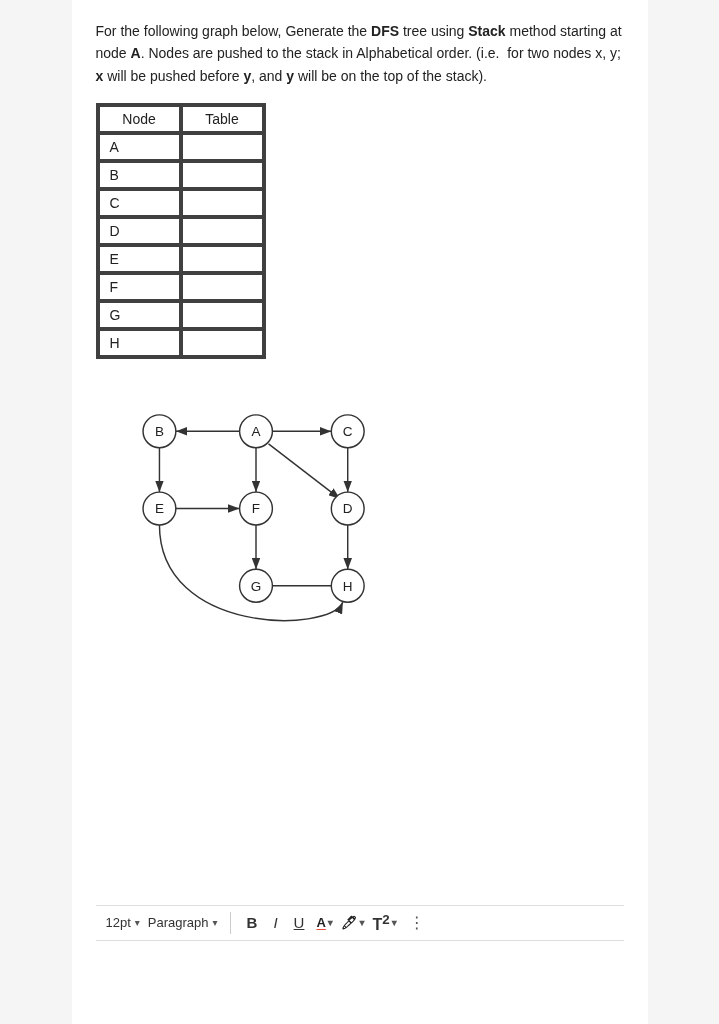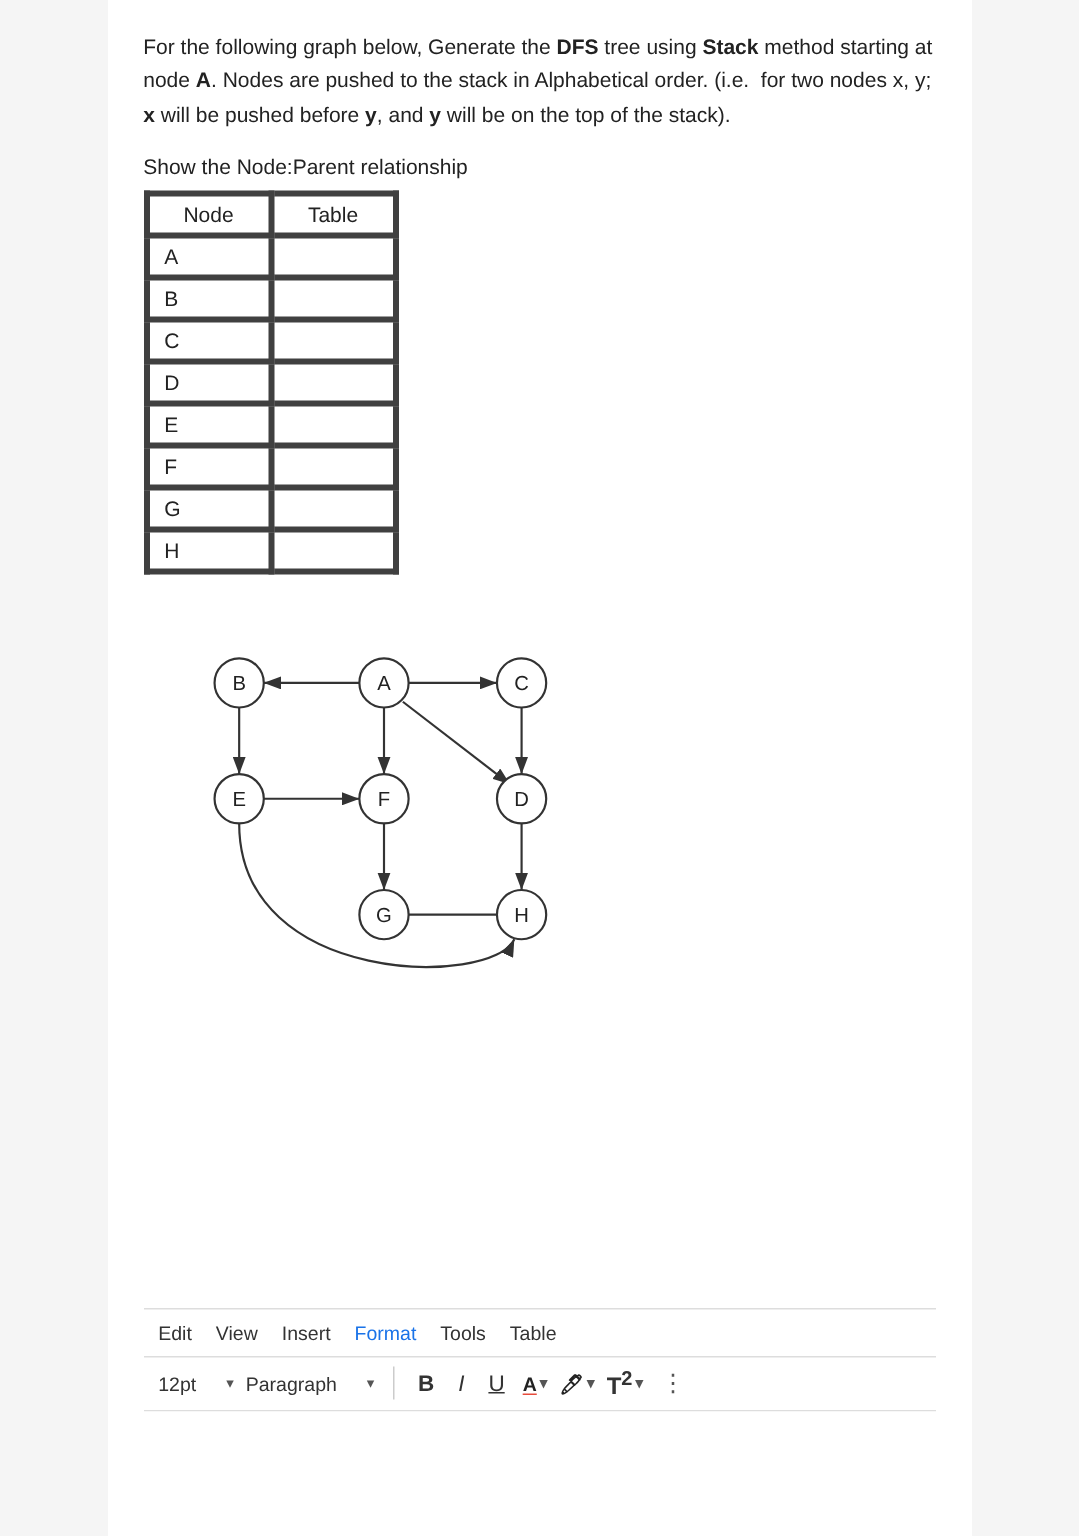--- a/index.html
+++ b/index.html
@@ -94,21 +94,21 @@
       align-items: center;
       padding: 6px 10px;
       gap: 8px;
       border-bottom: 1px solid #ddd;
       font-size: 13px;
     }
 
     .format-select {
       display: flex;
       align-items: center;
-      gap: 20px;
+      gap: 4px;
       cursor: pointer;
       font-size: 13px;
       color: #333;
     }
 
     .chevron {
       font-size: 10px;
       color: #555;
     }
 
@@ -167,21 +167,20 @@
 <body>
 
 <div class="page">
 
   <div class="description">
     For the following graph below, Generate the <strong>DFS</strong> tree using <strong>Stack</strong> method starting
     at node <strong>A</strong>. Nodes are pushed to the stack in Alphabetical order. (i.e.&nbsp; for two nodes
     x, y; <strong>x</strong> will be pushed before <strong>y</strong>, and <strong>y</strong> will be on the top of the stack).
   </div>
 
-  <div class="table-label">Show the Node:Parent relationship</div>
 
   <table class="node-parent-table">
     <thead>
       <tr>
         <th>Node</th>
         <th>Table</th>
       </tr>
     </thead>
     <tbody id="table-body">
     <tr>
@@ -273,28 +272,20 @@
 
       <circle cx="145" cy="190" r="17" fill="white" stroke="#333" stroke-width="1.5"></circle>
       <text x="145" y="195" text-anchor="middle" font-size="14" font-family="Arial" fill="#222">G</text>
 
       <circle cx="240" cy="190" r="17" fill="white" stroke="#333" stroke-width="1.5"></circle>
       <text x="240" y="195" text-anchor="middle" font-size="14" font-family="Arial" fill="#222">H</text>
     </svg>
   </div>
 
   <div class="toolbar-section">
-    <div class="menu-bar">
-      <span>Edit</span>
-      <span>View</span>
-      <span>Insert</span>
-      <span style="color:#1a73e8;">Format</span>
-      <span>Tools</span>
-      <span>Table</span>
-    </div>
 
     <div class="format-bar">
       <div class="format-select">
         <span>12pt</span>
         <span class="chevron">▾</span>
       </div>
 
       <div class="format-select">
         <span>Paragraph</span>
         <span class="chevron">▾</span>

